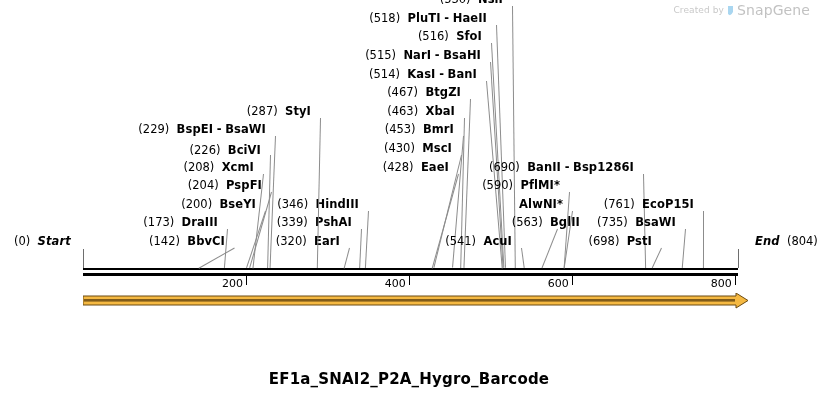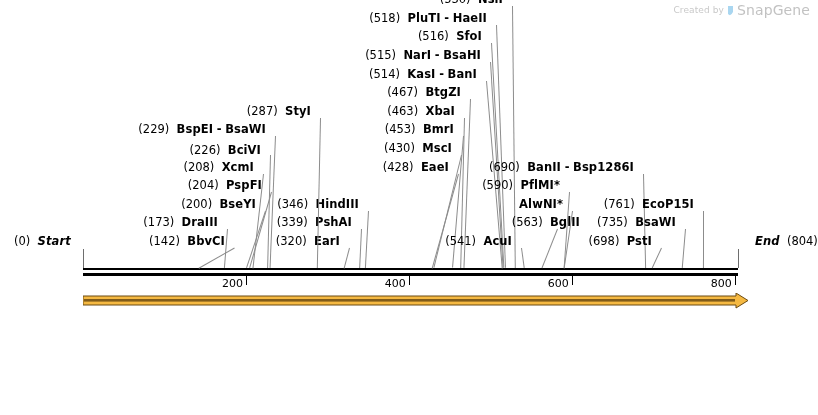--- a/index.html
+++ b/index.html
@@ -173,13 +173,14 @@
     <div class="tick-lbl" style="left: 568.806px; top: 277px;">600</div>
     <div class="tick" style="left: 734.741px; top: 276px; height: 9px;"></div>
     <div class="tick-lbl" style="left: 731.741px; top: 277px;">800</div>
     <div class="feat" style="left: 83px; top: 293px; width: 665px; height: 16px;"><svg width="665" height="16" viewBox="0 0 665 16">
     <polygon points="0,3 653,3 653,0 665,7.5 653,15 653,12 0,12" fill="#f5b942" stroke="#6b4a12" stroke-width="1" stroke-linejoin="miter"></polygon>
     <rect x="1" y="6" width="651" height="2.6" fill="#6b4a12" opacity="0.85"></rect>
   </svg></div>
   </div>
 
 <div class="title-block" style="top:370px;">
+  <div class="seq-title">EF1a_SNAI2_P2A_Hygro_Barcode</div>
 </div>
 
 </body></html>

